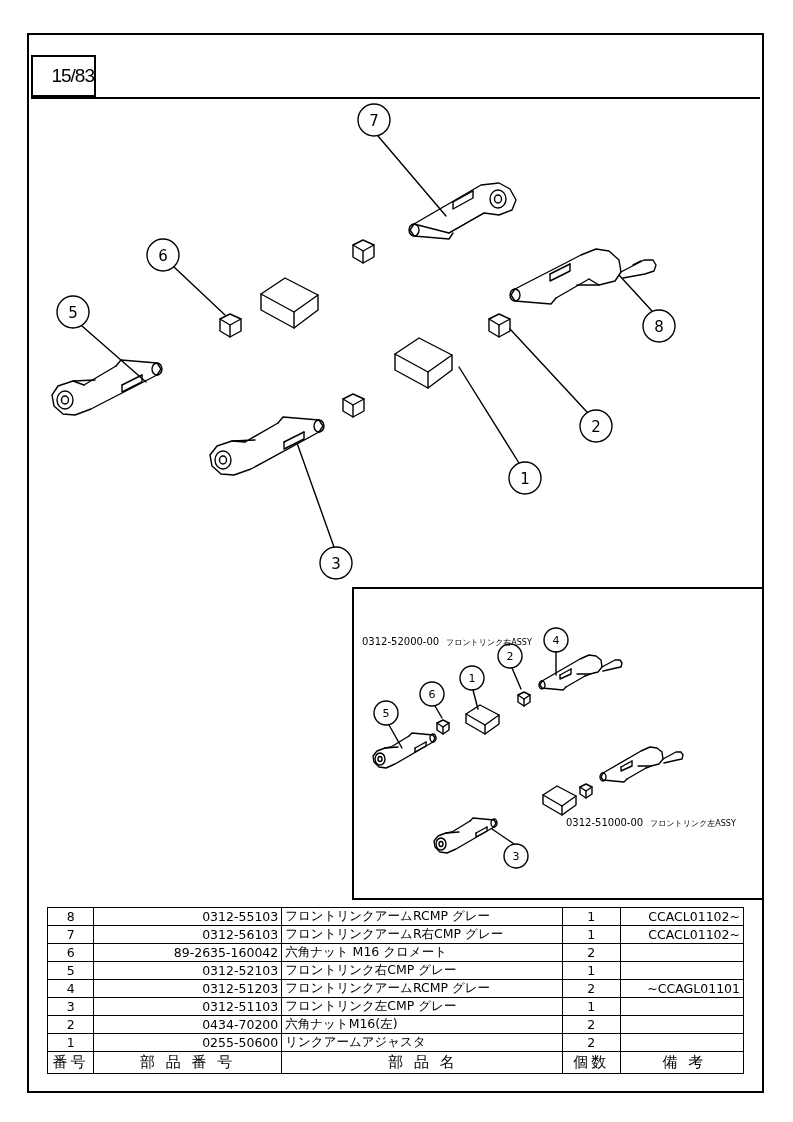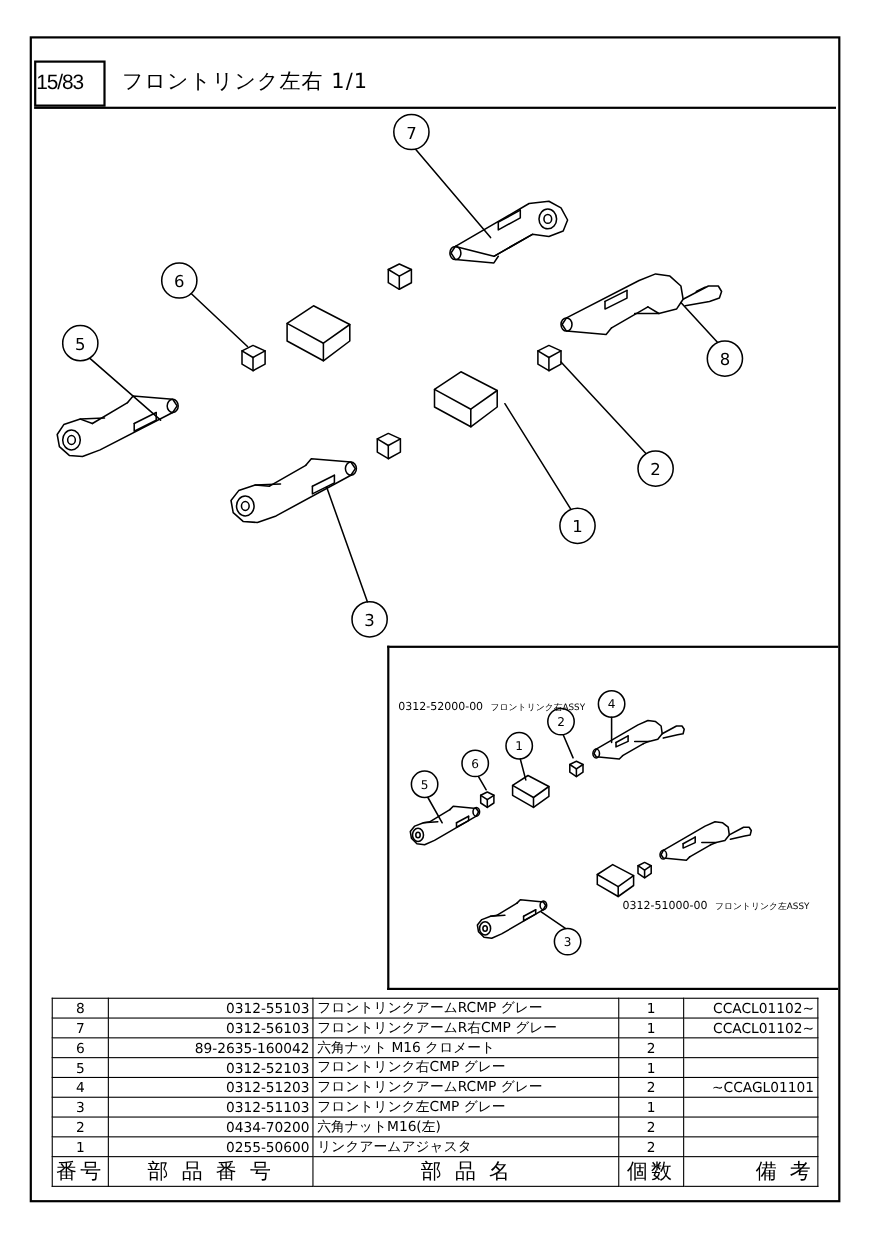--- a/index.html
+++ b/index.html
@@ -39,21 +39,21 @@
     box-sizing: border-box;
   }
   .page-no-box {
     position: absolute;
     left: 0px; top: 0px;
     width: 65px; height: 42px;
     border: 2px solid #000;
     box-sizing: border-box;
     display: flex;
     align-items: center;
-    justify-content: flex-start;
+    justify-content: flex-end;
     font-size: 19px;
     letter-spacing: -1px;
   }
   .title-text {
     position: absolute;
     left: 80px; top: 6px;
     font-size: 19px;
     font-family: "DejaVu Sans", sans-serif;
     letter-spacing: 1px;
     white-space: nowrap;
@@ -101,44 +101,43 @@
     padding: 0 3px;
     white-space: nowrap;
     overflow: hidden;
   }
   .col-no    { width: 40px;  text-align: center; }
   .col-pn    { width: 200px; text-align: right; }
   .col-name  { width: 285px; text-align: left; padding-left: 5px;}
   .col-qty   { width: 55px;  text-align: center; }
   .col-rem   { width: 117px; text-align: right; padding-left: 5px;}
   .parts-table tr.header-row td {
-    font-size: 19px;
+    font-size: 15px;
     height: 21px;
     letter-spacing: 3px;
     text-align: center;
   }
-  .parts-table tr.header-row td.col-rem { letter-spacing: 3px; text-align: right; padding-left: 8px;}
+  .parts-table tr.header-row td.col-rem { letter-spacing: 3px; text-align: center; padding-left: 8px;}
   .parts-table tr.header-row td.col-name { letter-spacing: 3px; text-align: center; padding-left: 5px;}
 
   text {
     font-family: "DejaVu Sans", sans-serif;
   }
 </style>
 </head>
 <body>
 
 <div class="page">
 
   <div class="outer-frame"></div>
 
   <div class="title-bar">
     <div class="page-no-box">
       <span>15/83</span>
     </div>
-    <div class="title-text">フロントリンク左右  1/1</div>
     <div class="title-rule"></div>
   </div>
 
   <div class="illustration">
     <svg width="733" height="803" viewBox="0 0 733 803" xmlns="http://www.w3.org/2000/svg">
       <g fill="none" stroke="#000" stroke-width="1.4" stroke-linejoin="round" stroke-linecap="round">
 
         <g>
           <path d="M385 127 L452 88 L470 86 L481 92 L487 103 L483 113 L470 118 L455 116 L420 136 Z"></path>
           <path d="M385 127 L381 133 L385 139 L420 142 L424 136"></path>

